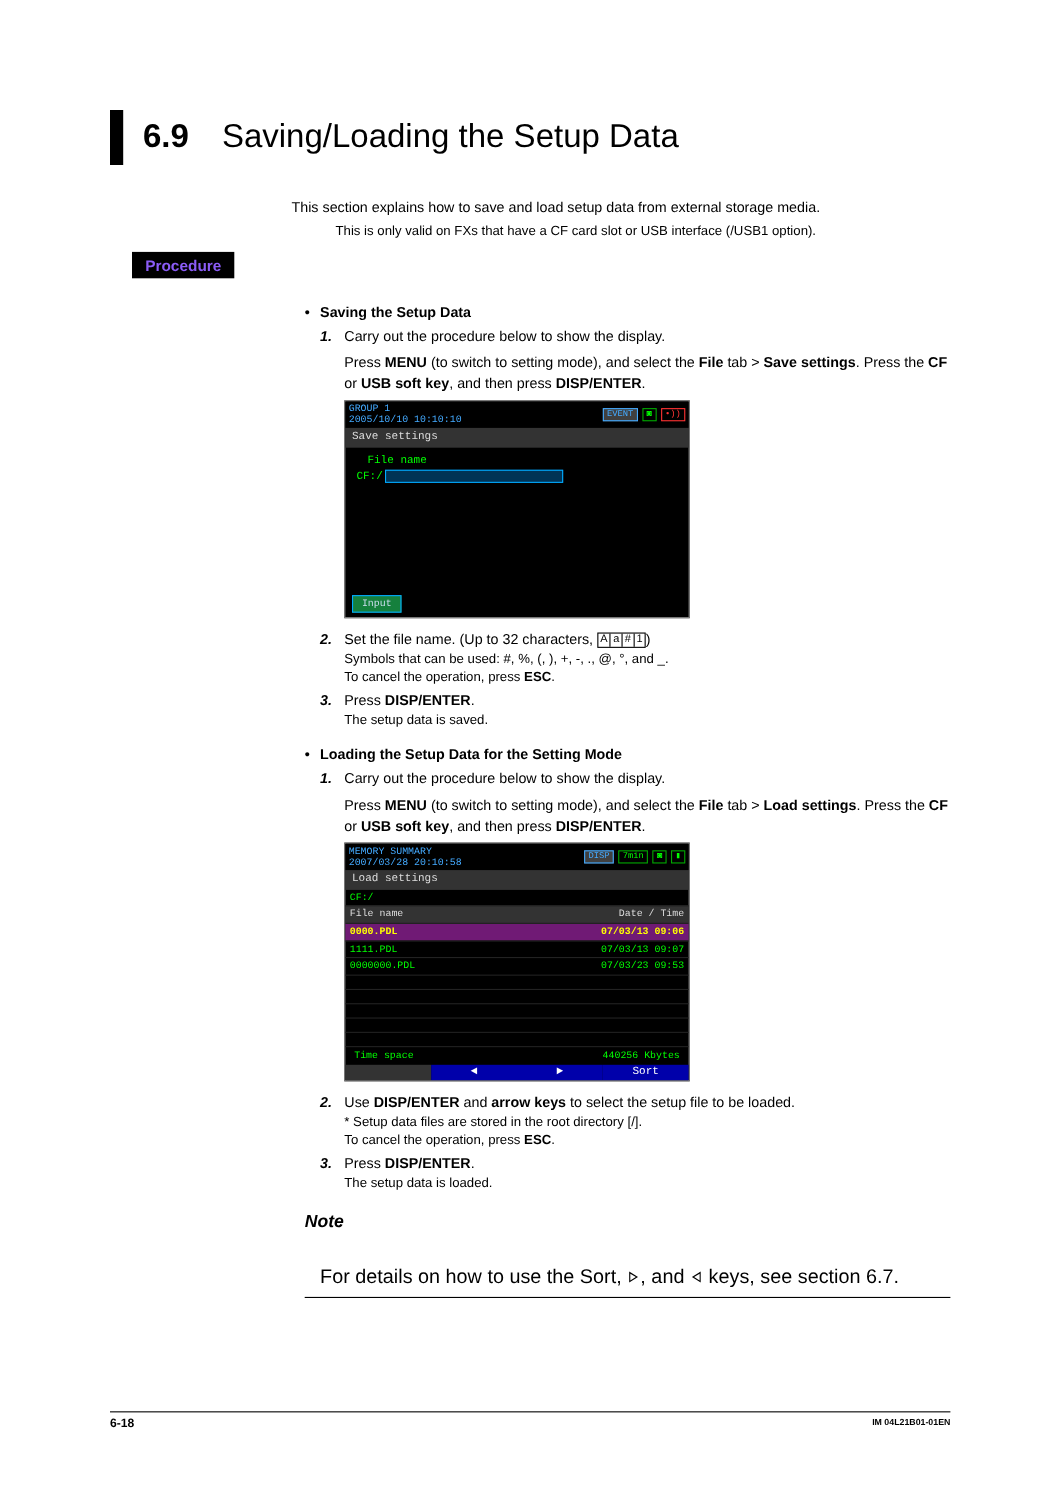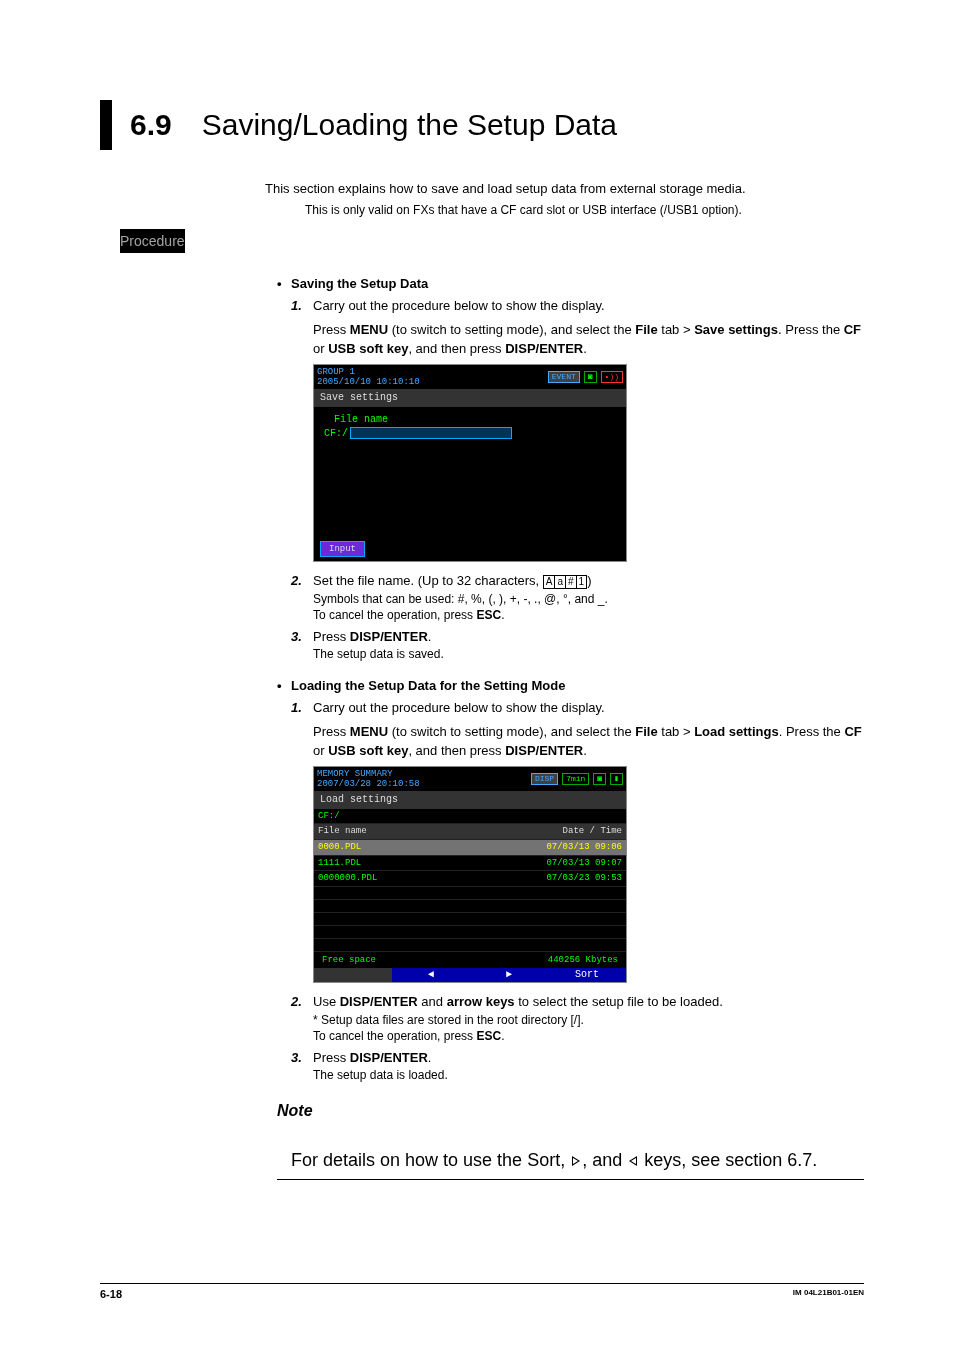--- a/index.html
+++ b/index.html
@@ -38,23 +38,23 @@
   }
   .body {
     margin-left: 165px;
     font-size: 13px;
     line-height: 1.4;
   }
   .intro { margin-bottom: 4px; }
   .sub-intro { font-size: 12px; margin-left: 40px; margin-bottom: 10px; }
   .proc-tag {
     background: #000;
-    color: #a3a3a3;
-    font-weight: normal;
-    padding: 4px 0;
+    color: #8b5cf6;
+    font-weight: bold;
+    padding: 4px 12px;
     display: inline-block;
     font-size: 14px;
     margin-left: 20px;
     margin-bottom: 14px;
   }
   .bullet-row {
     display: flex;
     margin: 8px 0 4px 12px;
   }
   .bullet-dot { width: 14px; font-weight: bold; }
@@ -120,42 +120,42 @@
     border: 1px solid #0af;
     width: 160px;
     height: 10px;
     vertical-align: middle;
     margin-left: 2px;
   }
   .ss-footer {
     padding: 2px 6px 4px 6px;
   }
   .ss-btn {
-    background: #6d28d9;
+    background: #15803d;
     color: #cde;
     border: 1px solid #0af;
     font-size: 9px;
     padding: 1px 8px;
     display: inline-block;
   }
   
   .ss2-content {
     padding: 0;
     min-height: auto;
   }
   .ss2-row {
     display: flex;
     justify-content: space-between;
     padding: 1px 4px;
     color: #0f0;
     border-top: 1px solid #222;
     font-size: 9px;
   }
   .ss2-row.header { background: #333; color: #ddd; }
-  .ss2-row.sel { background: #737373; color: #ff0; }
+  .ss2-row.sel { background: #701a75; color: #ff0; font-weight: bold; }
   .ss2-blank { height: 12px; border-top: 1px solid #222; }
   .ss2-free {
     display: flex; justify-content: space-between;
     padding: 2px 8px; color: #0f0; border-top: 1px solid #222; font-size: 9px;
   }
   .ss2-nav {
     display: flex; height: 14px;
   }
   .ss2-nav div { flex: 1; text-align: center; font-size: 10px; }
   .ss2-nav .blue { background: #00a; color: #fff; }
@@ -332,21 +332,21 @@
         <div class="ss2-row">
             <span>0000000.PDL</span>
             <span>07/03/23 09:53</span>
           </div>
         <div class="ss2-blank"></div>
           <div class="ss2-blank"></div>
           <div class="ss2-blank"></div>
           <div class="ss2-blank"></div>
           <div class="ss2-blank"></div>
         <div class="ss2-free">
-            <span>Free space</span>
+            <span>Time space</span>
             <span>440256 Kbytes</span>
           </div>
         <div class="ss2-nav">
           <div class="gray"></div>
           <div class="blue">◄</div>
           <div class="blue">►</div>
           <div class="blue">Sort</div>
         </div>
       </div>
     </div>

